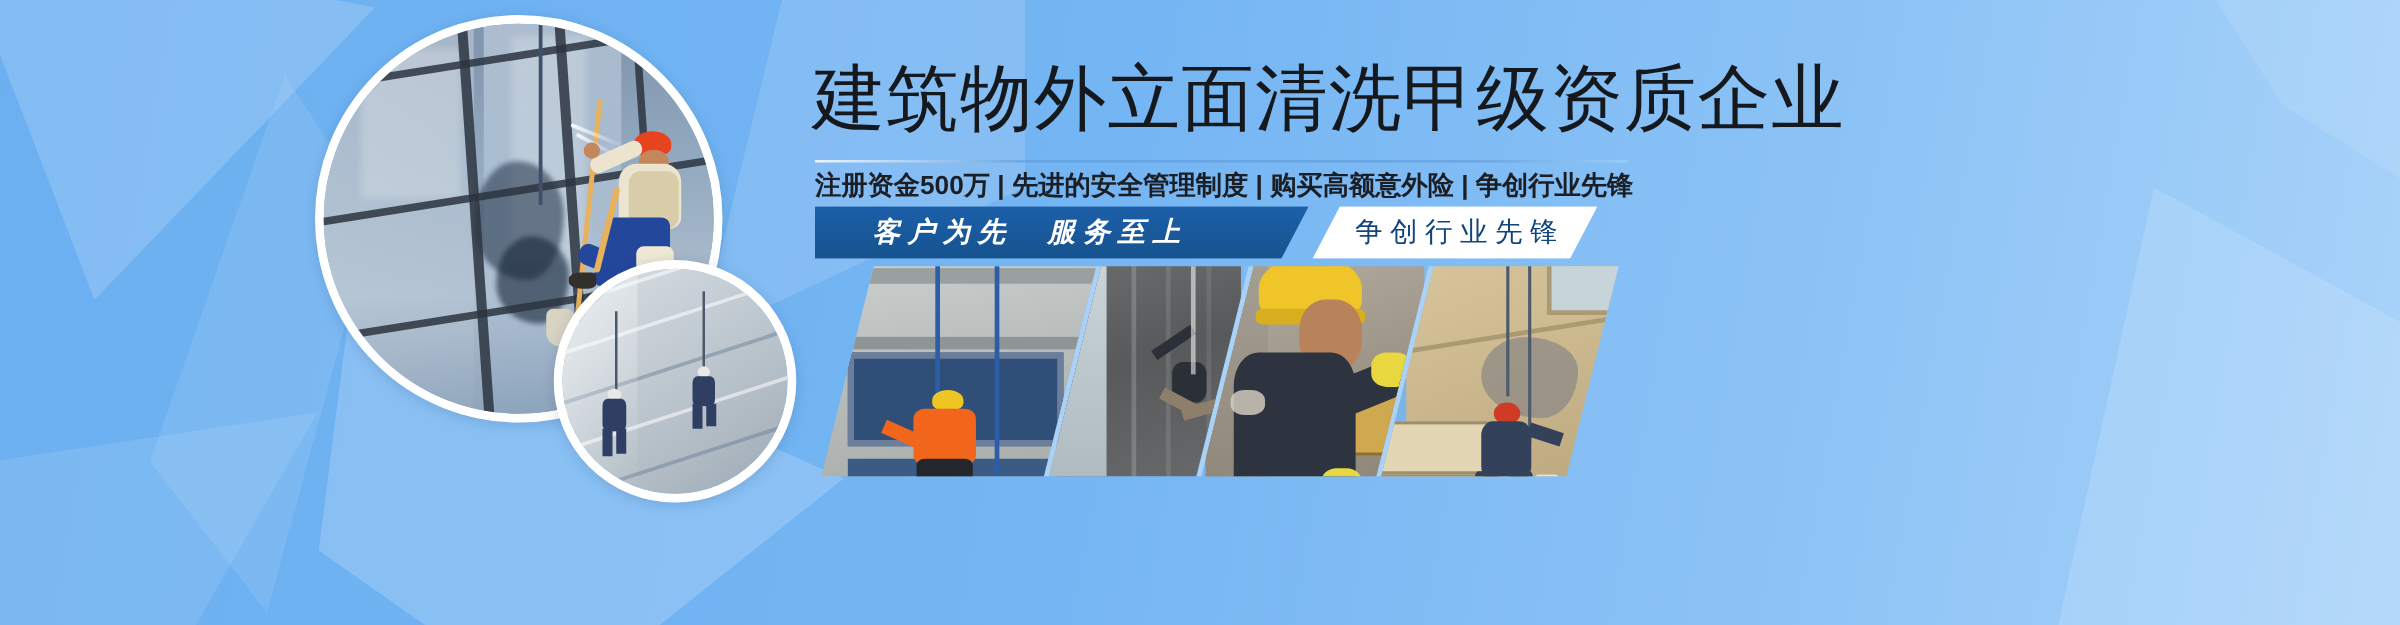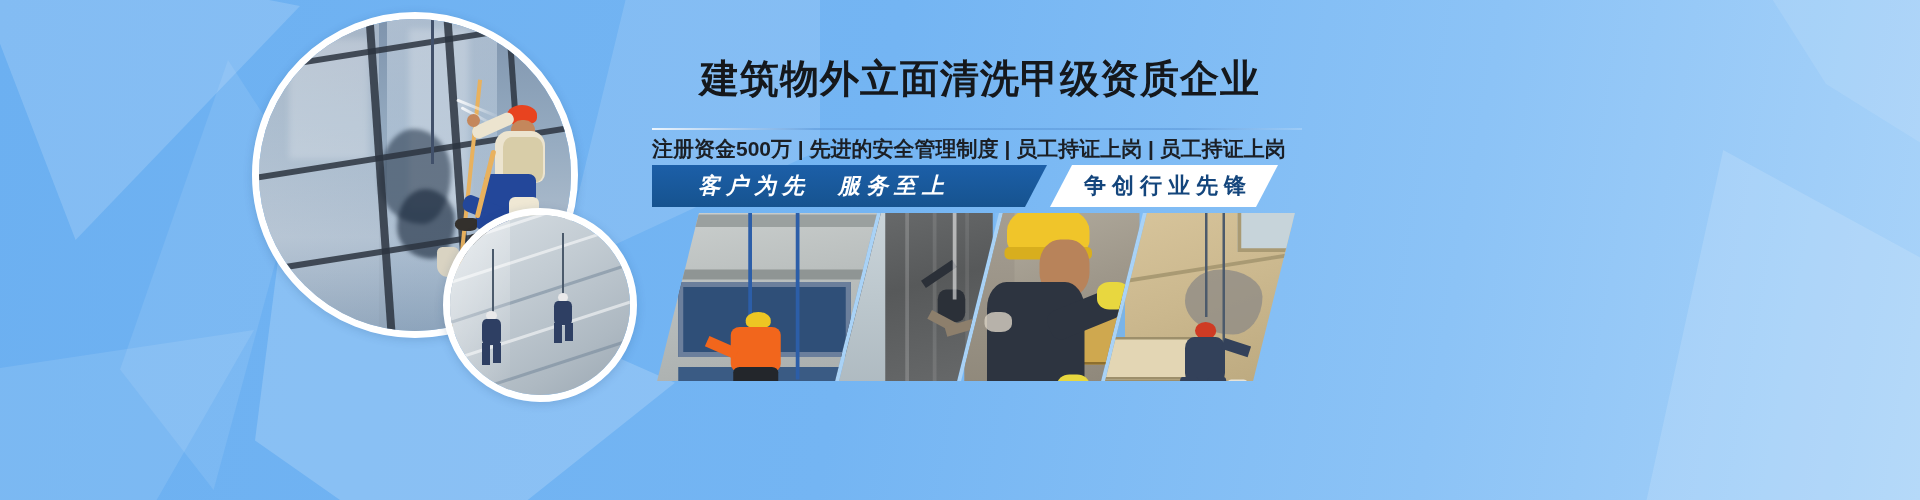--- a/index.html
+++ b/index.html
@@ -74,39 +74,39 @@
   .fline-d{background:rgba(110,130,150,.5);}
   .mini-w{position:absolute;}
   .mini-head{position:absolute;background:#e9e9ea;border-radius:50%;}
   .mini-body{position:absolute;background:#2e3f63;border-radius:22%;}
   .mini-leg{position:absolute;background:#2e3f63;}
   .mini-rope{position:absolute;background:#4b5a6b;width:2px;}
 
   
   .content{position:absolute;left:650px;top:0;width:1270px;height:500px;}
   .title{position:absolute;left:0;top:50px;width:660px;
-    font-size:39px;line-height:58px;font-weight:bold;color:#15181c;
+    font-size:58px;line-height:58px;font-weight:normal;color:#15181c;
     letter-spacing:1px;white-space:nowrap;text-align:center;}
   .title-rule{position:absolute;left:2px;top:128px;width:650px;height:2px;
     background:linear-gradient(90deg,rgba(255,255,255,.85),rgba(90,150,215,.55) 25%,rgba(90,150,215,.55) 82%,rgba(255,255,255,.2));}
   .subtitle{position:absolute;left:2px;top:134px;width:660px;
     font-size:21px;line-height:30px;color:#1b1f25;white-space:nowrap;font-weight:600;}
 
   .slogan{position:absolute;left:2px;top:165px;width:620px;height:42px;}
   .slogan-dark{position:absolute;left:0;top:0;width:395px;height:42px;
     background:linear-gradient(180deg,#1c5fa8 0%,#16538f 100%);
     clip-path:polygon(0 0,100% 0,calc(100% - 22px) 100%,0 100%);
     display:flex;align-items:center;}
   .slogan-dark span{color:#ffffff;font-size:22px;font-weight:bold;letter-spacing:6px;
     padding-left:46px;white-space:nowrap;font-style:italic;}
   .slogan-light{position:absolute;left:398px;top:0;width:228px;height:42px;
     background:#ffffff;
     clip-path:polygon(22px 0,100% 0,calc(100% - 22px) 100%,0 100%);
     display:flex;align-items:center;}
-  .slogan-light span{color:#13457c;font-size:22px;font-weight:bold;letter-spacing:6px;
+  .slogan-light span{color:#13457c;font-size:22px;font-weight:normal;letter-spacing:6px;
     padding-left:34px;white-space:nowrap;}
 
   
   .collage{position:absolute;left:2px;top:213px;width:622px;height:168px;}
   .slot{position:absolute;top:0;height:168px;overflow:hidden;
     transform:skewX(-14deg);border-right:4px solid #a9d2f6;}
   .slot .inner{position:absolute;inset:0;transform:skewX(14deg) scale(1.25);}
 
   
   .c1bg{position:absolute;inset:0;background:linear-gradient(170deg,#cfd3d2 0%,#b9bebd 45%,#a5aaa9 100%);}
@@ -222,21 +222,21 @@
       </div>
     </div>
   </div>
 
   <div class="content">
 
     <div class="title">建筑物外立面清洗甲级资质企业</div>
 
     <div class="title-rule"></div>
 
-    <div class="subtitle">注册资金500万 | 先进的安全管理制度 | 员工持证上岗 | 员工持证上岗</div>
+    <div class="subtitle">注册资金500万 | 先进的安全管理制度 | 购买高额意外险 | 争创行业先锋</div>
 
     <div class="slogan">
       <div class="slogan-dark">
         <span>客户为先　服务至上</span>
       </div>
       <div class="slogan-light">
         <span>争创行业先锋</span>
       </div>
     </div>
 

